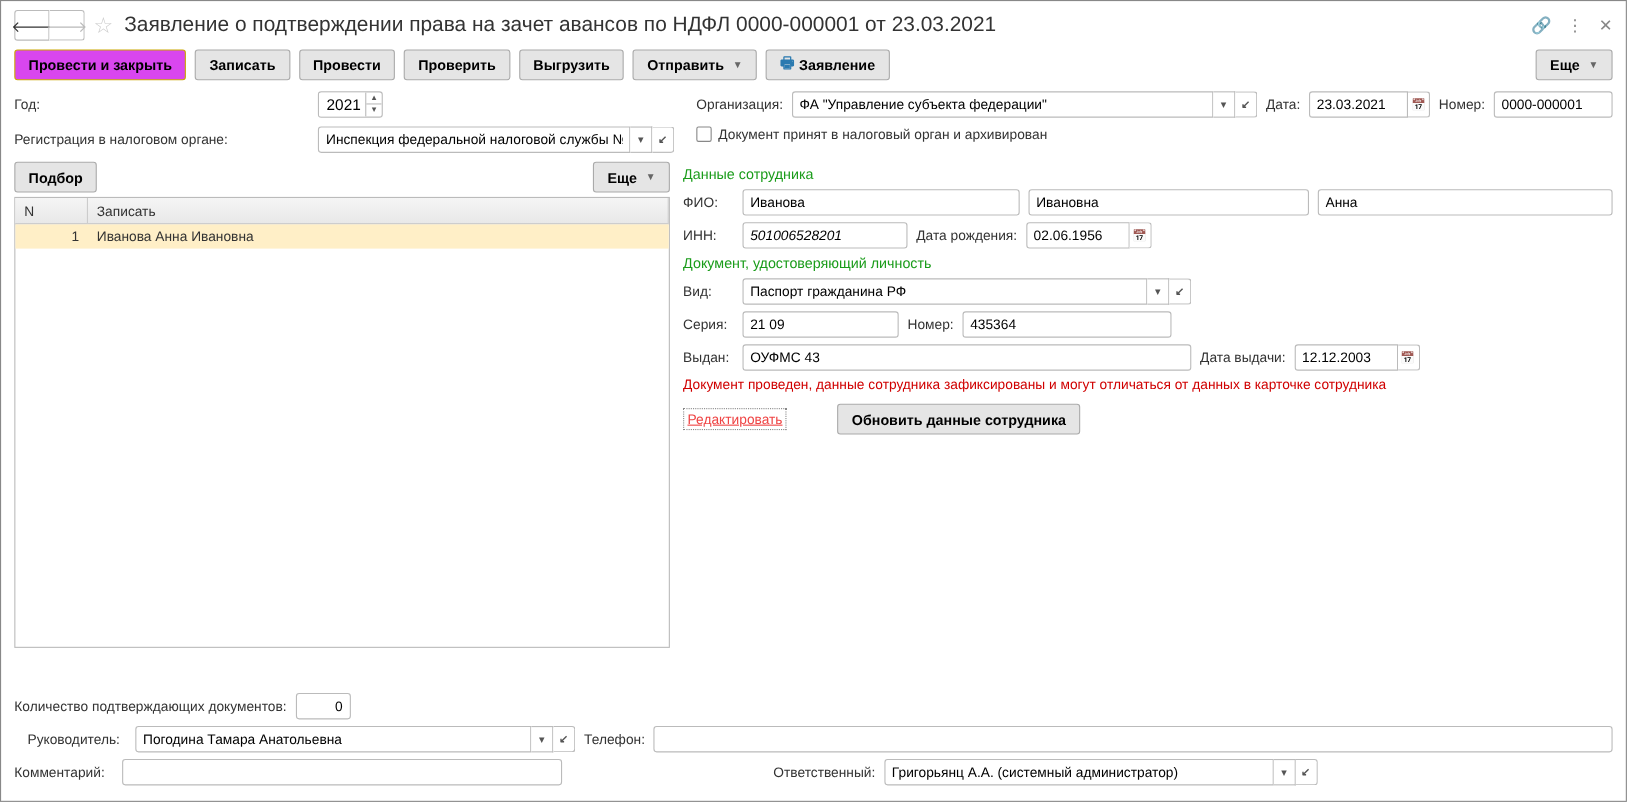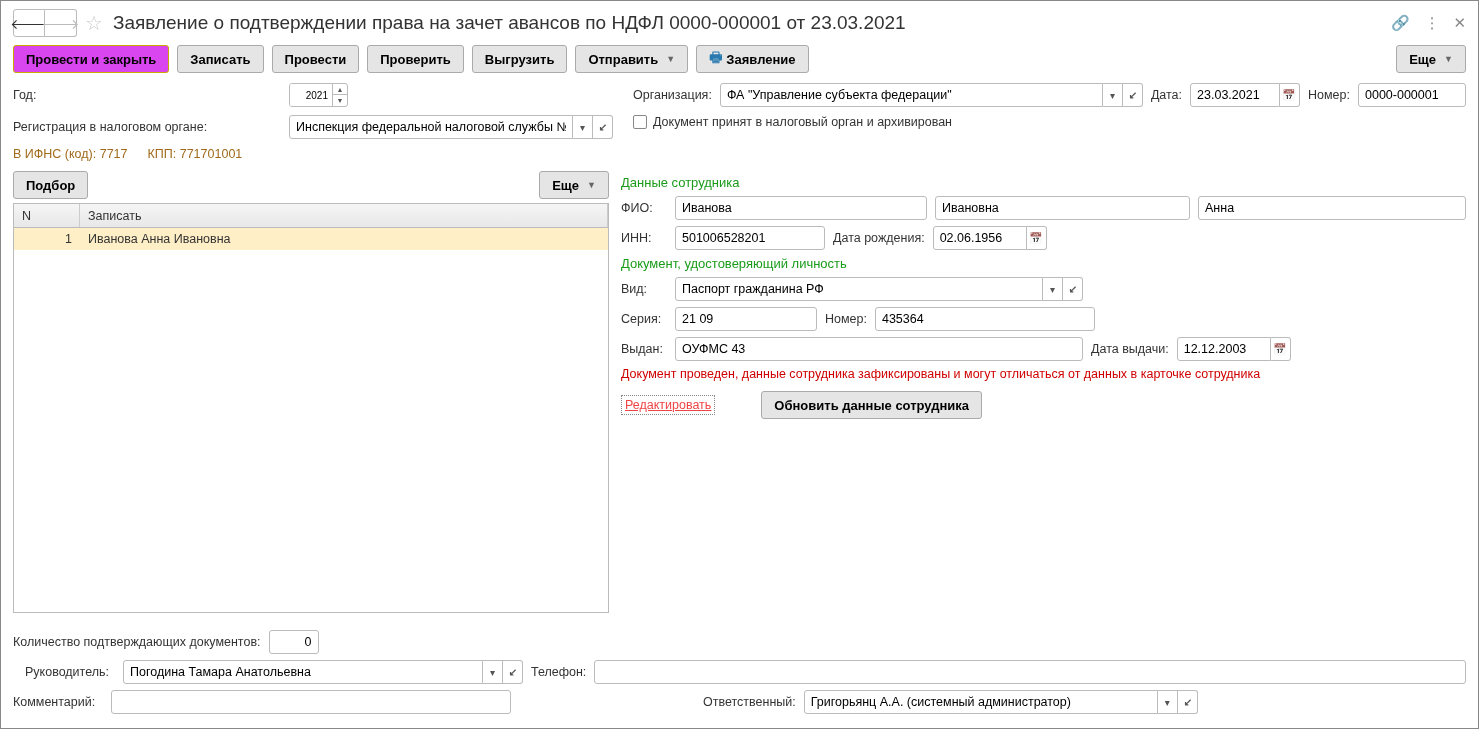--- a/index.html
+++ b/index.html
@@ -109,21 +109,21 @@
   height: 24px;
   border: 1px solid #bbb;
   border-radius: 3px;
   overflow: hidden;
 }
 .spinner input {
   width: 42px;
   border: none;
   text-align: right;
   padding: 0 4px;
-  font-size: 10px;
+  font-size: 14px;
 }
 .spinner .spin-btns {
   display: flex;
   flex-direction: column;
   border-left: 1px solid #bbb;
 }
 .spinner .spin-btns div {
   width: 14px;
   height: 11px;
   font-size: 7px;
@@ -253,24 +253,20 @@
       <div class="form-row">
         <span class="label" style="width:268px;">Регистрация в налоговом органе:</span>
         <div class="input-group" style="flex:1;">
           <input class="input" style="flex: 1 1 0%; width: 260px;" value="Инспекция федеральной налоговой службы №">
           <div class="ig-btn">▾</div>
           <div class="ig-btn">
               <span class="open-icon"></span>
             </div>
         </div>
       </div>
-      <div class="info-line">
-        <span><span>В ИФНС (код):</span> <span>7717</span></span>
-        <span><span>КПП:</span> <span>771701001</span></span>
-      </div>
     </div>
     <div class="top-right">
       <div class="form-row">
         <span class="label">Организация:</span>
         <div class="input-group" style="flex:1;">
           <input class="input" style="flex: 1 1 0%;" value="ФА &quot;Управление субъекта федерации&quot;">
           <div class="ig-btn">▾</div>
           <div class="ig-btn">
               <span class="open-icon"></span>
             </div>
@@ -317,21 +313,21 @@
     <div class="right-panel">
       <div class="section-title">Данные сотрудника</div>
       <div class="form-row">
         <span class="label" style="width:46px;">ФИО:</span>
         <input class="input" style="width: 252px;" value="Иванова">
         <input class="input" style="flex: 1 1 0%;" value="Ивановна">
         <input class="input" style="width: 268px;" value="Анна">
       </div>
       <div class="form-row">
         <span class="label" style="width:46px;">ИНН:</span>
-        <input class="input" style="width: 150px;" value="501006528201">
+        <input class="input" style="width: 150px; font-style: italic;" value="501006528201">
         <span class="label" style="margin-left:0;">Дата рождения:</span>
         <div class="input-group">
           <input class="input" style="width: 94px;" value="02.06.1956">
           <div class="ig-btn">
               <span class="cal-icon"></span>
             </div>
         </div>
       </div>
 
       <div class="section-title">Документ, удостоверяющий личность</div>
@@ -342,21 +338,21 @@
           <div class="ig-btn">▾</div>
           <div class="ig-btn">
               <span class="open-icon"></span>
             </div>
         </div>
       </div>
       <div class="form-row">
         <span class="label" style="width:46px;">Серия:</span>
         <input class="input" style="width: 142px;" value="21 09">
         <span class="label">Номер:</span>
-        <input class="input" style="width: 220px;" value="435364">
+        <input class="input" style="width: 190px;" value="435364">
       </div>
       <div class="form-row">
         <span class="label" style="width:46px;">Выдан:</span>
         <input class="input" style="width: 408px;" value="ОУФМС 43">
         <span class="label">Дата выдачи:</span>
         <div class="input-group">
           <input class="input" style="width: 94px;" value="12.12.2003">
           <div class="ig-btn">
               <span class="cal-icon"></span>
             </div>

